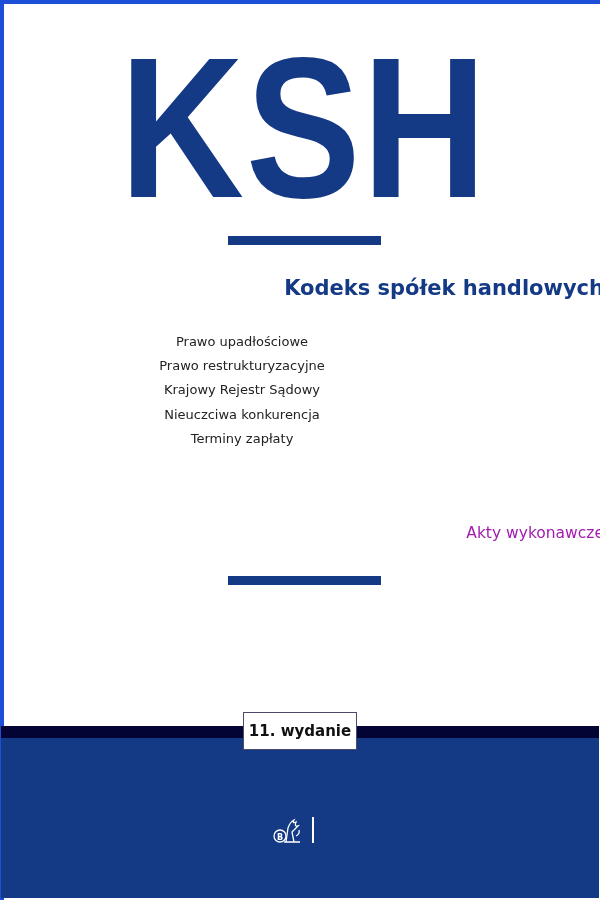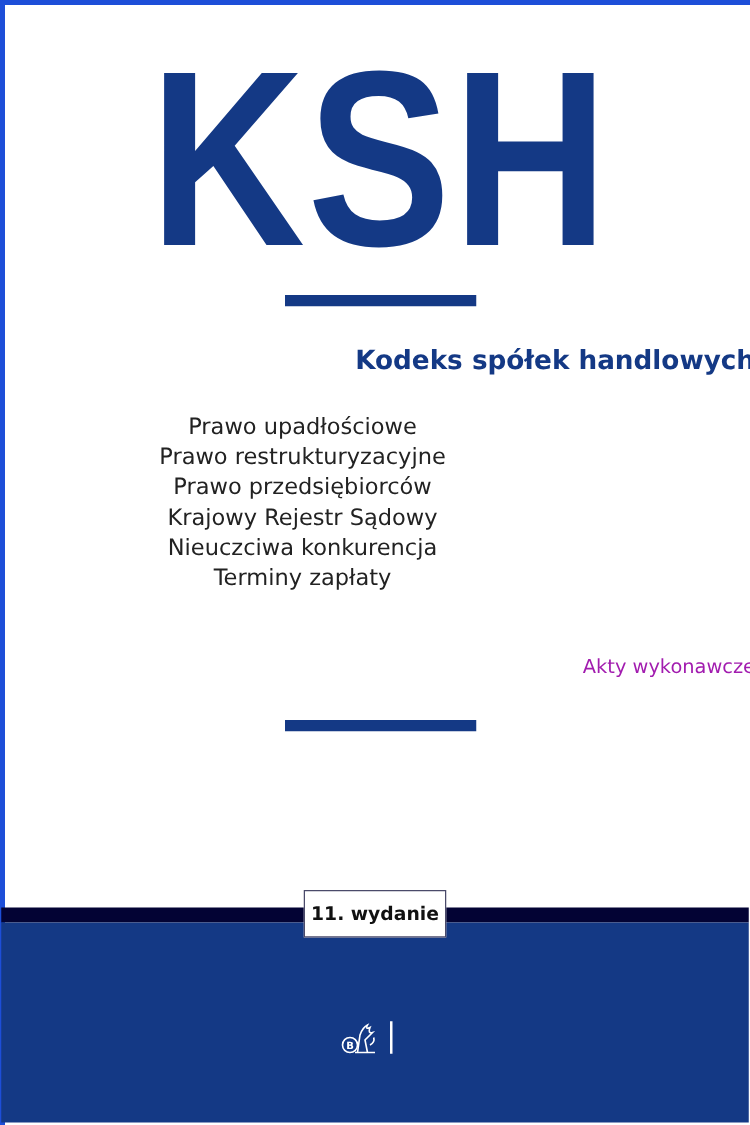--- a/index.html
+++ b/index.html
@@ -3,42 +3,41 @@
 <meta charset="utf-8">
 <style>
   html, body { margin:0; padding:0; }
   body { width:600px; height:900px; position:relative; background:#ffffff; overflow:hidden; font-family:"DejaVu Sans", sans-serif; }
   .cover { position:absolute; left:0; top:0; width:598px; height:898px; border:4px solid #1d4ed8; background:#fff; }
   .title { position:absolute; left:0; width:600px; top:24px; text-align:center; font-family:"Liberation Sans", sans-serif; font-weight:bold; font-size:200px; line-height:200px; color:#143985; letter-spacing:2px; transform:scaleX(0.86); }
   .rule { position:absolute; left:224px; width:153px; height:9px; background:#143985; }
   .rule.top { top:232px; }
   .rule.bottom { top:572px; }
   .subtitle { position:absolute; left:0; width:600px; top:272px; text-align:right; font-family:"DejaVu Sans", sans-serif; font-weight:bold; font-size:21px; color:#143985; }
-  .list { position:absolute; left:0; width:476px; top:326px; text-align:center; font-family:"DejaVu Sans", sans-serif; font-size:18px; color:#222; }
+  .list { position:absolute; left:0; width:476px; top:326px; text-align:center; font-family:"DejaVu Sans", sans-serif; font-size:13px; color:#222; }
   .list div { height:24.2px; line-height:24px; }
   .extra { position:absolute; left:0; width:600px; top:520px; text-align:right; font-size:15.5px; color:#a21caf; }
   .band-dark { position:absolute; left:1px; width:598px; top:726px; height:12px; background:#030334; }
   .band { position:absolute; left:1px; width:598px; top:738px; height:160px; background:#143985; }
   .edition { position:absolute; left:243px; top:712px; width:114px; height:38px; background:#fff; border:1px solid #4a4a6a; box-sizing:border-box; text-align:center; line-height:36px; font-weight:bold; font-size:15px; color:#111; }
   .publisher { position:absolute; left:0; width:600px; top:812px; height:36px; display:flex; justify-content:center; align-items:center; color:#fff; }
   .logo { width:30px; height:32px; margin-right:10px; }
   .sep { width:2px; height:26px; background:#fff; margin-right:14px; }
   .pub-name { font-family:"DejaVu Sans", sans-serif; font-size:24px; letter-spacing:0.5px; }
 </style>
 </head>
 <body>
 
 <div class="cover">
   <div class="title">KSH</div>
   <div class="rule top"></div>
   <div class="subtitle">Kodeks spółek handlowych</div>
   <div class="list">
     <div>Prawo upadłościowe</div>
     <div>Prawo restrukturyzacyjne</div>
-    <div>Prawo przedsiębiorców</div>
     <div>Krajowy Rejestr Sądowy</div>
     <div>Nieuczciwa konkurencja</div>
     <div>Terminy zapłaty</div>
   </div>
   <div class="extra">Akty wykonawcze</div>
   <div class="rule bottom"></div>
 </div>
 
 <div class="band-dark"></div>
 <div class="band"></div>

